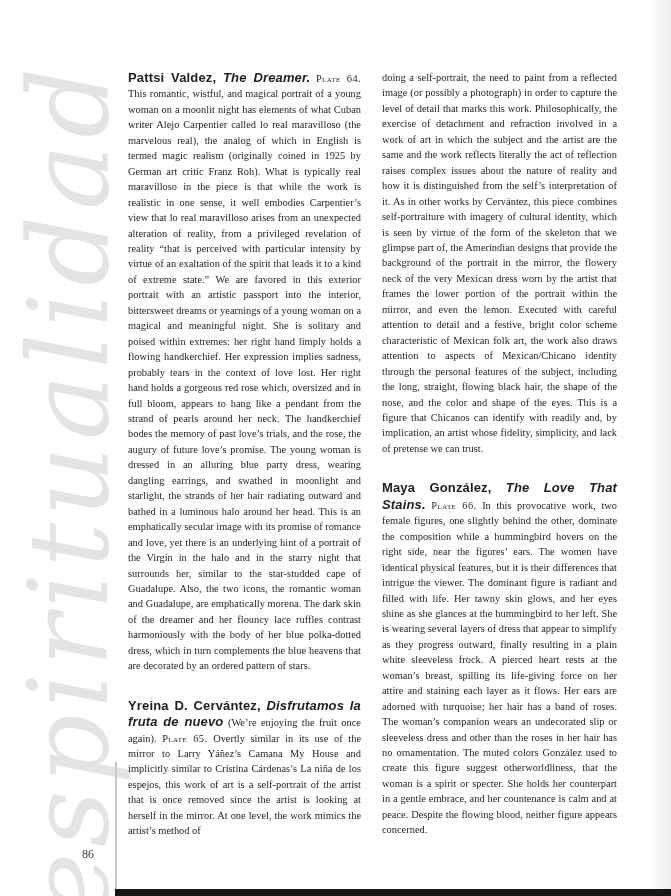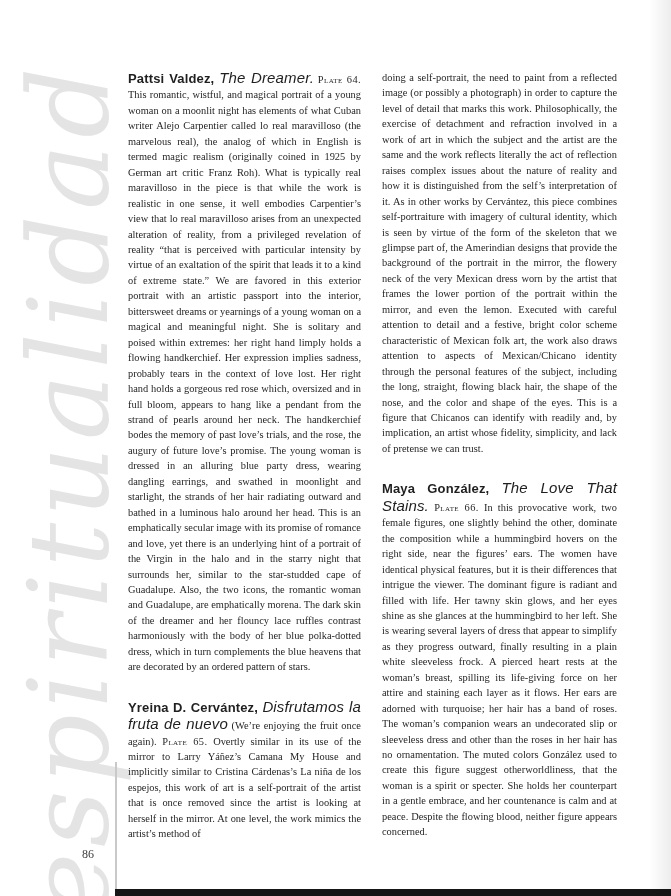--- a/index.html
+++ b/index.html
@@ -46,23 +46,23 @@
   .entry:last-child { margin-bottom: 4px; }
   
   .run-a {
     font-family: "Liberation Sans", sans-serif;
     font-weight: 700;
     font-size: 13px;
     letter-spacing: 0.15px;
   }
   .run-at {
     font-family: "Liberation Sans", sans-serif;
-    font-weight: 400;
+    font-weight: 700;
     font-style: italic;
-    font-size: 15px;
+    font-size: 13px;
     letter-spacing: 0.15px;
   }
   .run-p {
     font-variant: small-caps;
     letter-spacing: 0.4px;
   }
   .run-i { }
   .run-n { }
   .page-number {
     position: absolute;

